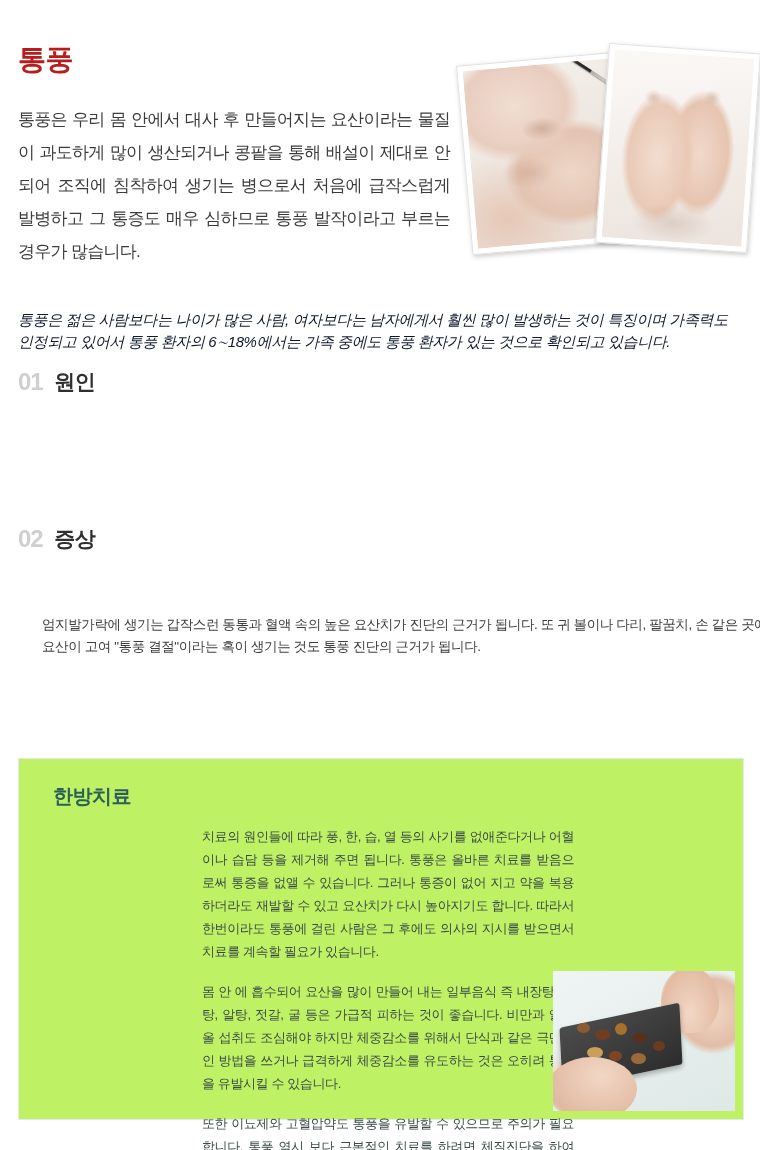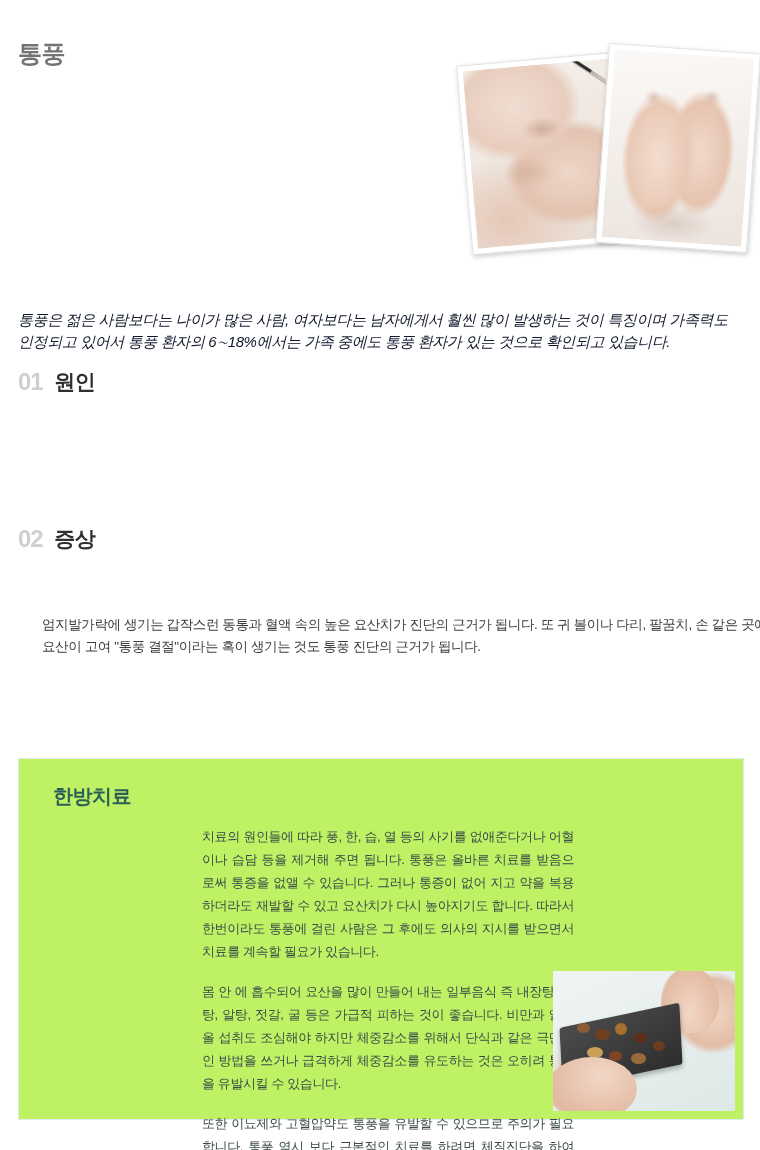--- a/index.html
+++ b/index.html
@@ -13,23 +13,23 @@
     color: #3a3a3a;
     position: relative;
     overflow: hidden;
   }
   .page { position: relative; width: 760px; height: 1150px; }
 
   
   .title {
     position: absolute;
     left: 18px; top: 22px;
-    font-size: 24px;
+    font-size: 28px;
     font-weight: bold;
-    color: #737373;
+    color: #b91c1c;
     letter-spacing: -0.5px;
   }
 
   
   .intro {
     position: absolute;
     left: 18px; top: 86px;
     width: 432px;
     font-size: 17px;
     line-height: 33px;
@@ -200,20 +200,21 @@
         <div class="needle"></div>
       </div>
     </div>
     <div class="photo photo-b">
       <div class="inner">
           <div class="feet"></div>
         </div>
     </div>
   </div>
 
+  <p class="intro">통풍은 우리 몸 안에서 대사 후 만들어지는 요산이라는 물질이 과도하게 많이 생산되거나 콩팥을 통해 배설이 제대로 안되어 조직에 침착하여 생기는 병으로서 처음에 급작스럽게 발병하고 그 통증도 매우 심하므로 통풍 발작이라고 부르는 경우가 많습니다.</p>
 
   <p class="lead">통풍은 젊은 사람보다는 나이가 많은 사람, 여자보다는 남자에게서 훨씬 많이 발생하는 것이 특징이며 가족력도 인정되고 있어서 통풍 환자의 6∼18%에서는 가족 중에도 통풍 환자가 있는 것으로 확인되고 있습니다.</p>
 
   <div class="sec-head" id="head-cause">
     <span class="sec-num">01</span>
     <span class="sec-name">원인</span>
   </div>
 
   <div class="sec-head" id="head-symptom">
     <span class="sec-num">02</span>

